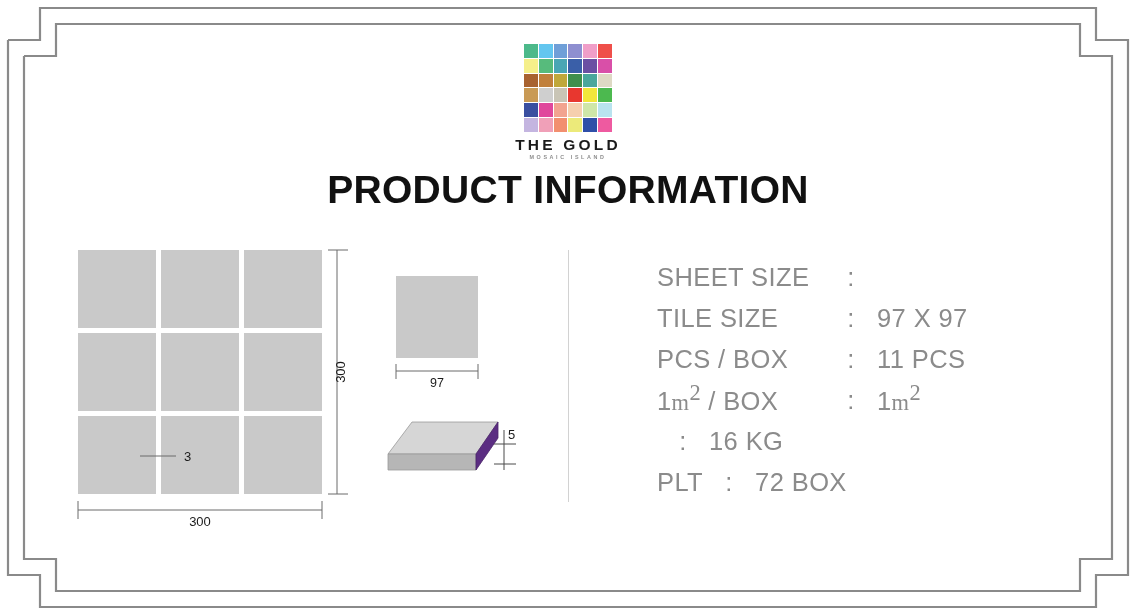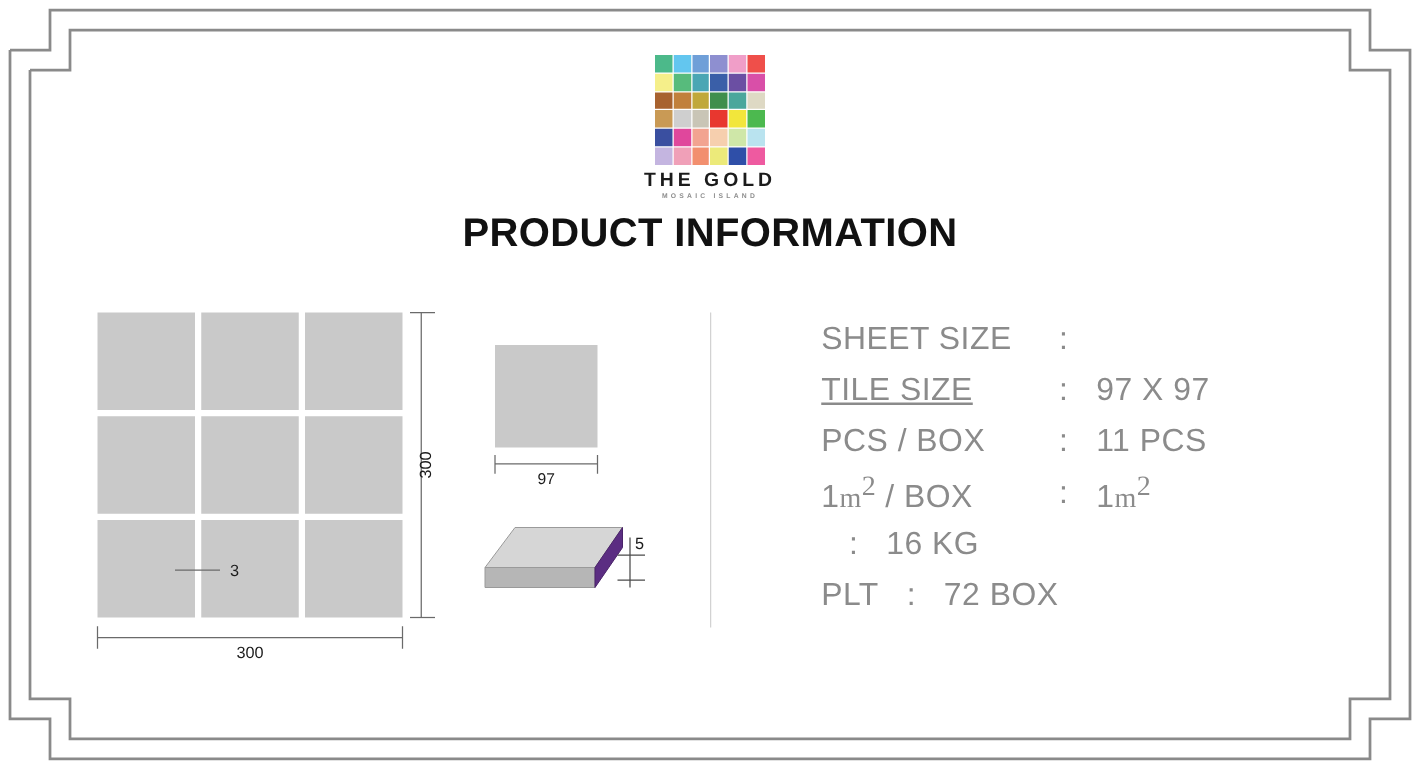--- a/index.html
+++ b/index.html
@@ -65,21 +65,21 @@
     font-weight: 700;
   }
 
   
   #page-title {
     position: absolute;
     left: 0;
     top: 168px;
     width: 1136px;
     text-align: center;
-    font-size: 32px;
+    font-size: 39px;
     font-weight: 700;
     letter-spacing: 0.3px;
     color: #111111;
   }
 
   
   .drawing-svg {
     position: absolute;
   }
   #sheet-drawing { left: 60px; top: 238px; }
@@ -98,21 +98,21 @@
   
   #spec-list {
     position: absolute;
     left: 657px;
     top: 251px;
     width: 420px;
     color: #8b8b8b;
   }
   .spec-row {
     display: flex;
-    align-items: center;
+    align-items: flex-end;
     height: 41px;
     font-size: 25.5px;
     letter-spacing: 0.4px;
     white-space: nowrap;
   }
   .spec-label { display: inline-block; }
   .spec-colon {
     display: inline-block;
     text-align: center;
     padding: 0 9px;
@@ -247,21 +247,21 @@
   </svg>
 
   <div id="divider"></div>
 
   <div id="spec-list">
       <div class="spec-row">
         <span class="spec-label" style="width: 168px;">SHEET SIZE</span>
         <span class="spec-colon" style="width: 34px;">:</span>
       </div>
       <div class="spec-row">
-        <span class="spec-label" style="width: 168px; text-decoration: underline;">TILE SIZE</span>
+        <span class="spec-label" style="width: 168px;">TILE SIZE</span>
         <span class="spec-colon" style="width: 34px;">:</span>
         <span class="spec-value">97 X 97</span>
       </div>
       <div class="spec-row">
         <span class="spec-label" style="width: 168px;">PCS / BOX</span>
         <span class="spec-colon" style="width: 34px;">:</span>
         <span class="spec-value">11 PCS</span>
       </div>
       <div class="spec-row">
         <span class="spec-label" style="width: 168px;">1<span class="unit-m">m</span><span class="sq unit-m">2</span> / BOX</span>

